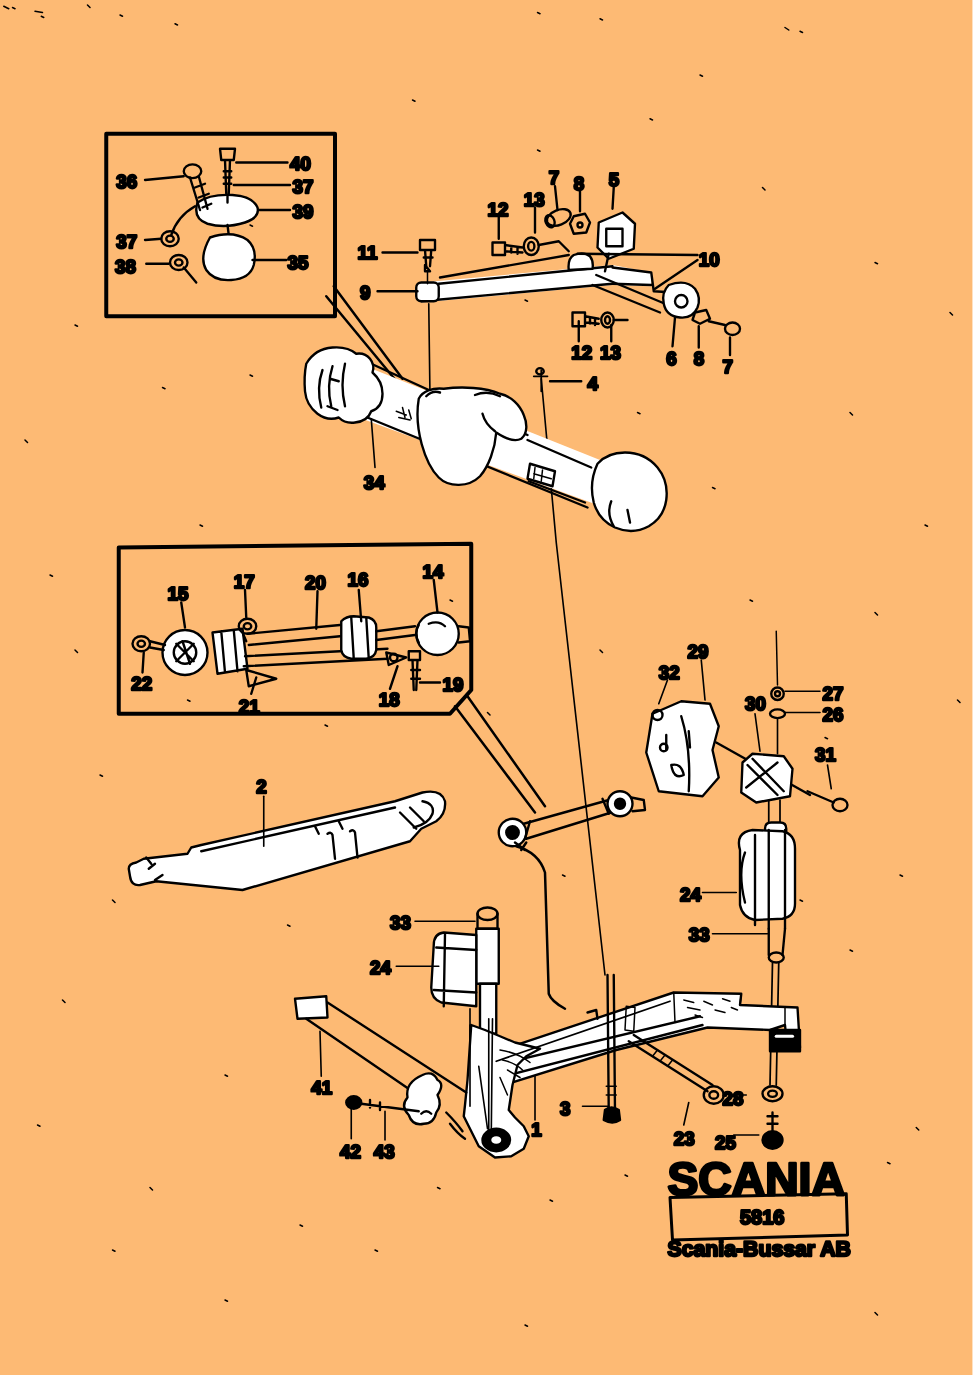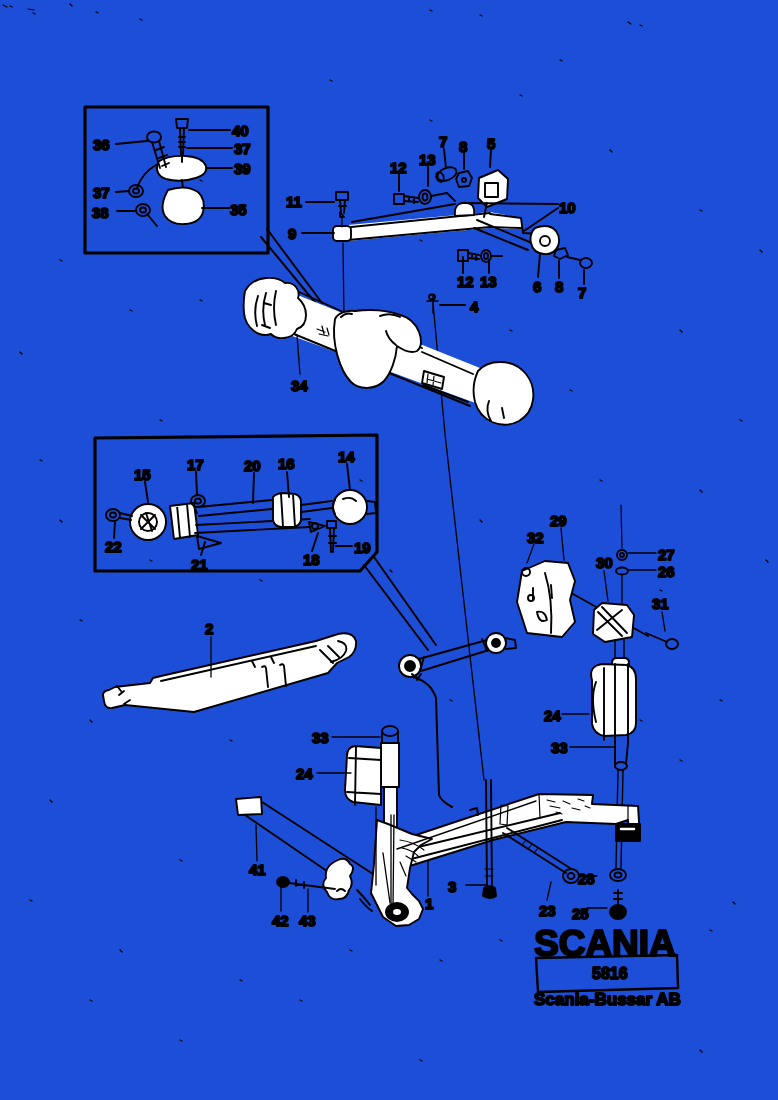--- a/index.html
+++ b/index.html
@@ -1,16 +1,16 @@
 <!DOCTYPE html>
 <html><head>
 <meta charset="utf-8">
 <style>
   html,body{margin:0;padding:0;background:#fff;}
-  #page{position:relative;width:778px;height:1100px;background:#1d4ed8;overflow:hidden;}
+  #page{position:relative;width:778px;height:1100px;background:#fdba74;overflow:hidden;}
   svg{position:absolute;top:0;left:0;}
   text{font-family:"Liberation Sans",sans-serif;font-weight:bold;fill:#000;}
 </style>
 </head>
 <body>
 <div id="page">
 <svg width="778" height="1100" viewBox="0 0 778 1100">
 <g fill="none" stroke="#000" stroke-width="1.9" stroke-linecap="round" stroke-linejoin="round">
 
 <path d="M433,303 L445,434 L484,780" stroke-width="1.3"></path>

